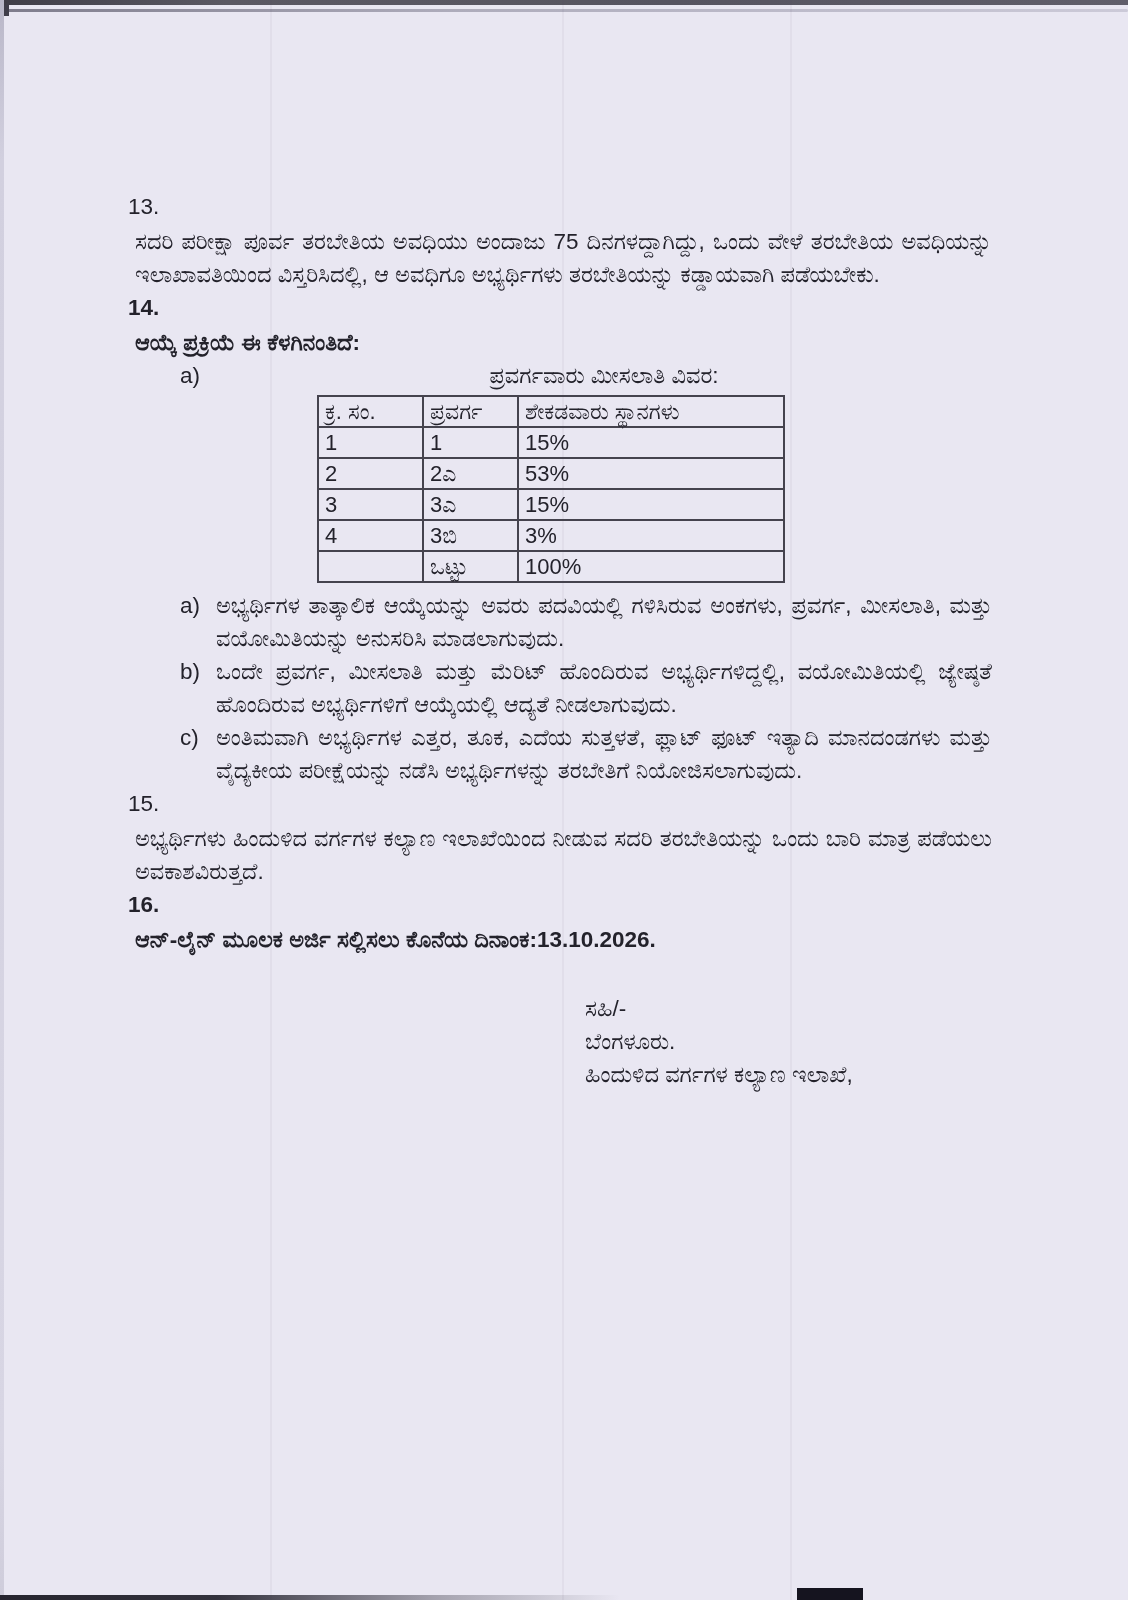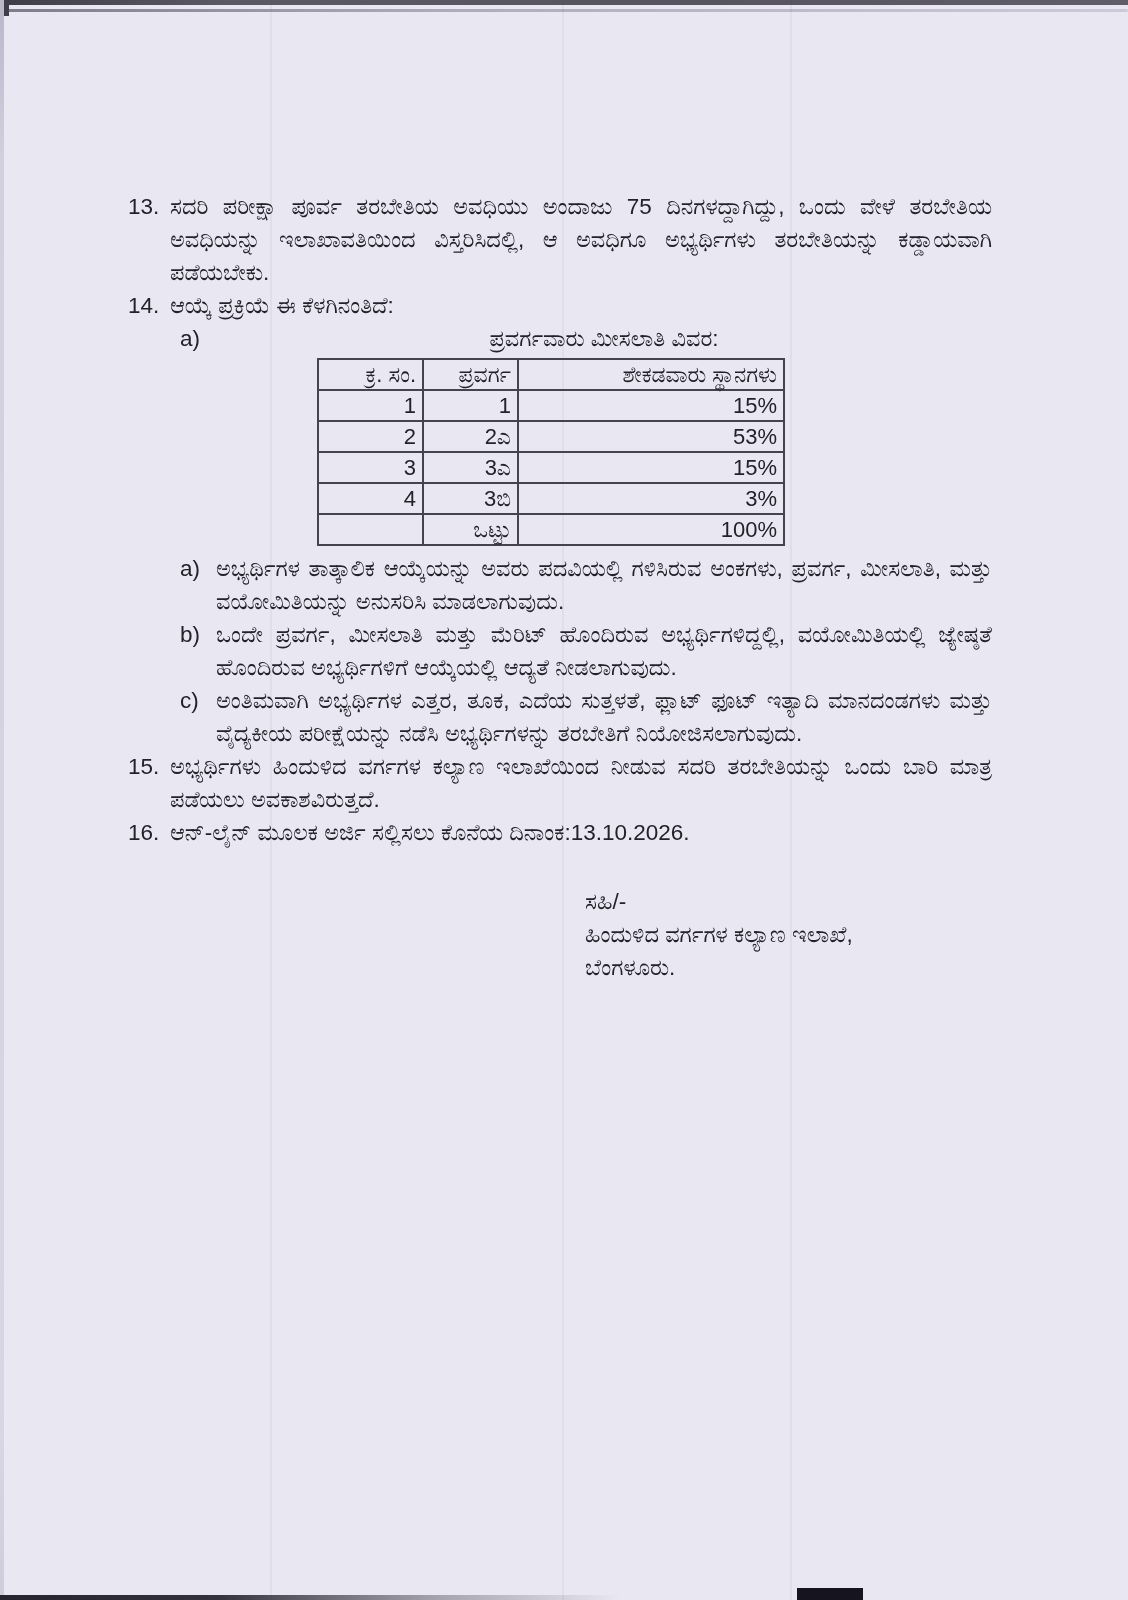--- a/index.html
+++ b/index.html
@@ -49,43 +49,43 @@
   }
   
   .content {
     position: absolute;
     left: 128px;
     top: 190px;
     width: 864px;
     font-size: 22.5px;
     line-height: 33px;
   }
-  .item { display: flex; }
+  .item { display: flex; flex-direction: column; }
   .item .num {
     flex: 0 0 35px;
     white-space: nowrap;
   }
   .item .body {
     flex: 1;
     text-align: justify;
     margin-left: 7px;
   }
-  .item.bold .num, .item.bold .body { font-weight: 400; }
+  .item.bold .num, .item.bold .body { font-weight: 700; }
   .sub { display: flex; margin-left: 52px; }
   .sub .num { flex: 0 0 36px; }
   .sub .body { flex: 1; text-align: justify; }
   
   table.res-table {
     border-collapse: collapse;
     margin: 3px 0 6px 189px;
     font-size: 22px;
   }
   .res-table th, .res-table td {
     border: 2px solid #45434e;
-    text-align: right;
+    text-align: left;
     vertical-align: middle;
     font-weight: 400;
     padding: 0 6px;
     height: 29px;
     line-height: 29px;
   }
   .res-table col.c1 { width: 105px; }
   .res-table col.c2 { width: 95px; }
   .res-table col.c3 { width: 266px; }
   
@@ -189,18 +189,18 @@
     </div>
 
     <div class="item bold">
       <span class="num">16.</span>
       <span class="body" style="text-align:left">ಆನ್-ಲೈನ್ ಮೂಲಕ ಅರ್ಜಿ ಸಲ್ಲಿಸಲು ಕೊನೆಯ ದಿನಾಂಕ:13.10.2026.</span>
     </div>
 
 
     <div class="signature">
       <div>ಸಹಿ/-</div>
+      <div>ಬೆಂಗಳೂರು.</div>
       <div>ಹಿಂದುಳಿದ ವರ್ಗಗಳ ಕಲ್ಯಾಣ ಇಲಾಖೆ,</div>
-      <div>ಬೆಂಗಳೂರು.</div>
     </div>
 
   </div>
 </div>
 
 </body></html>

